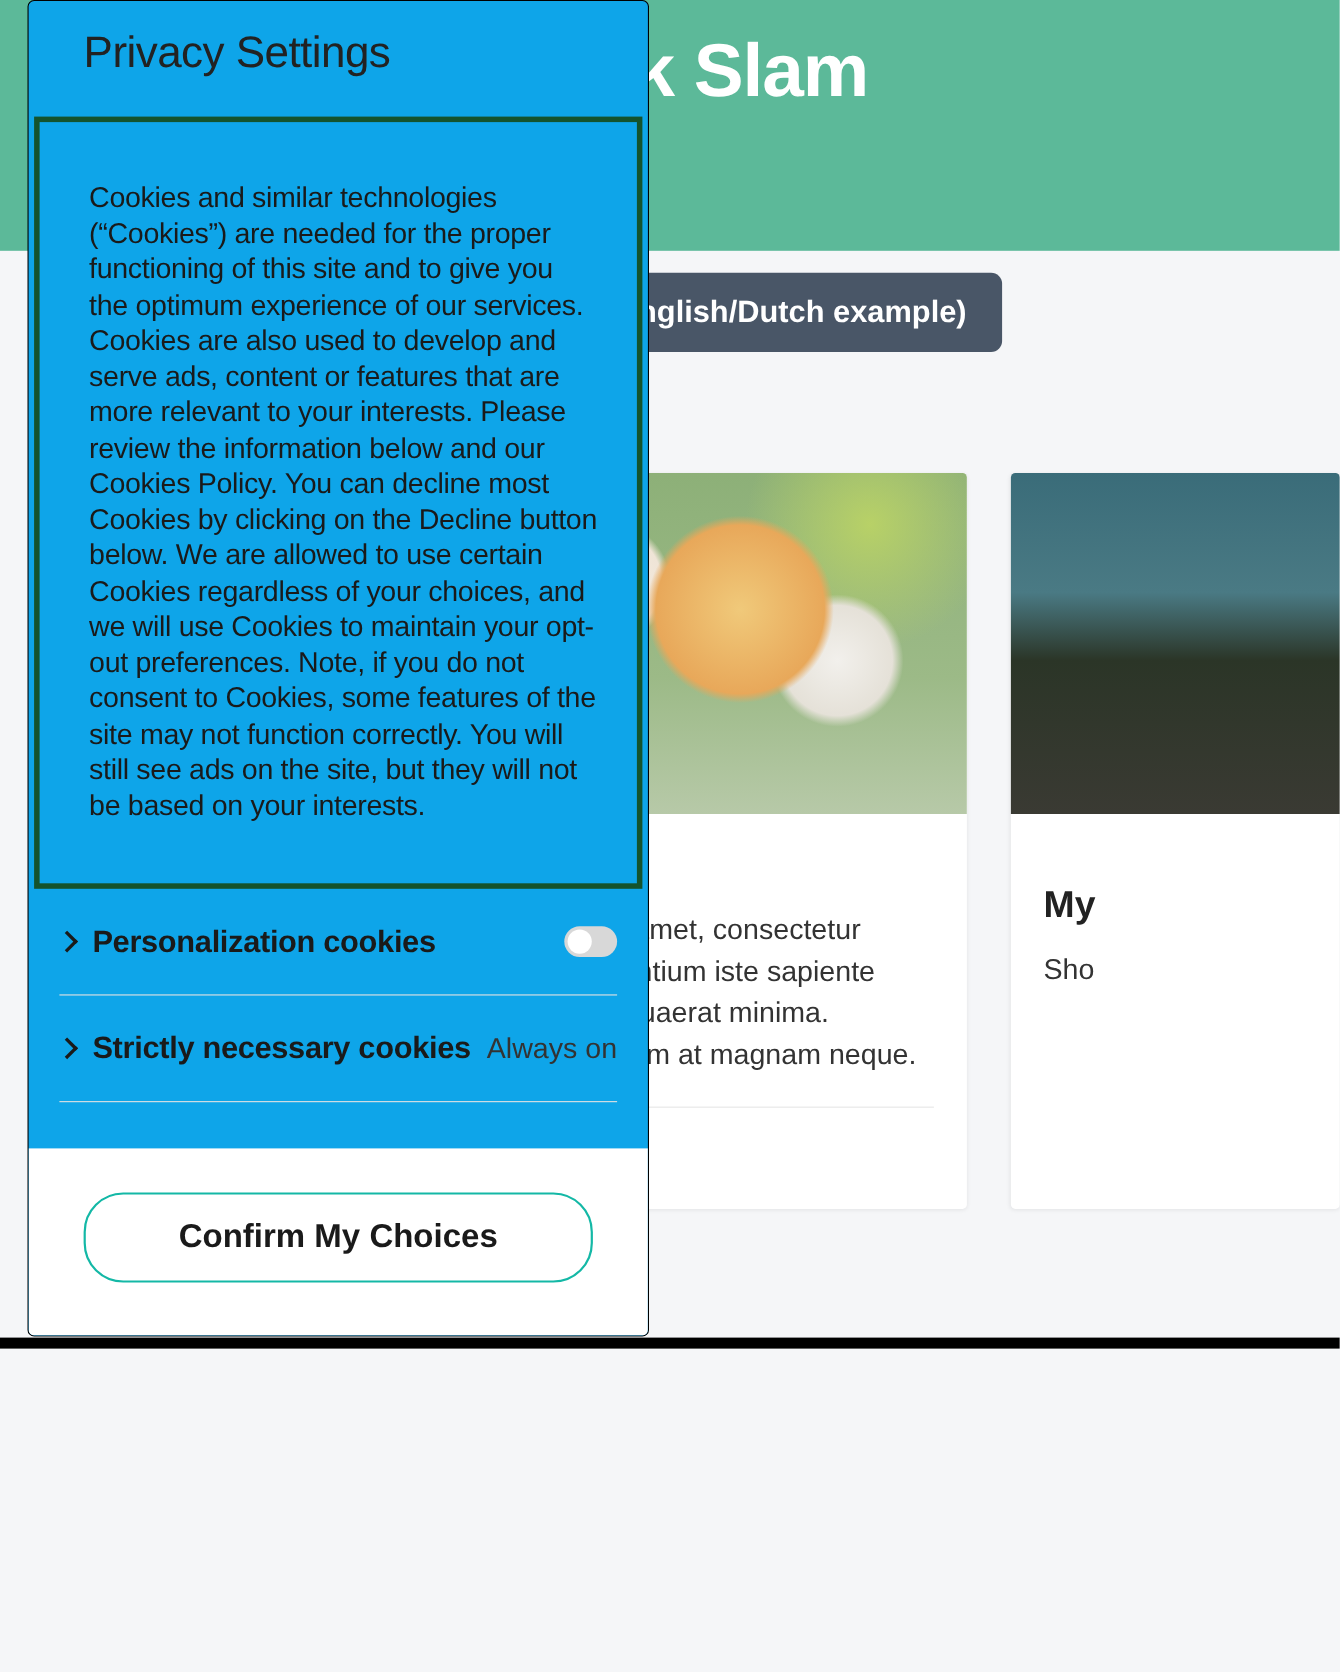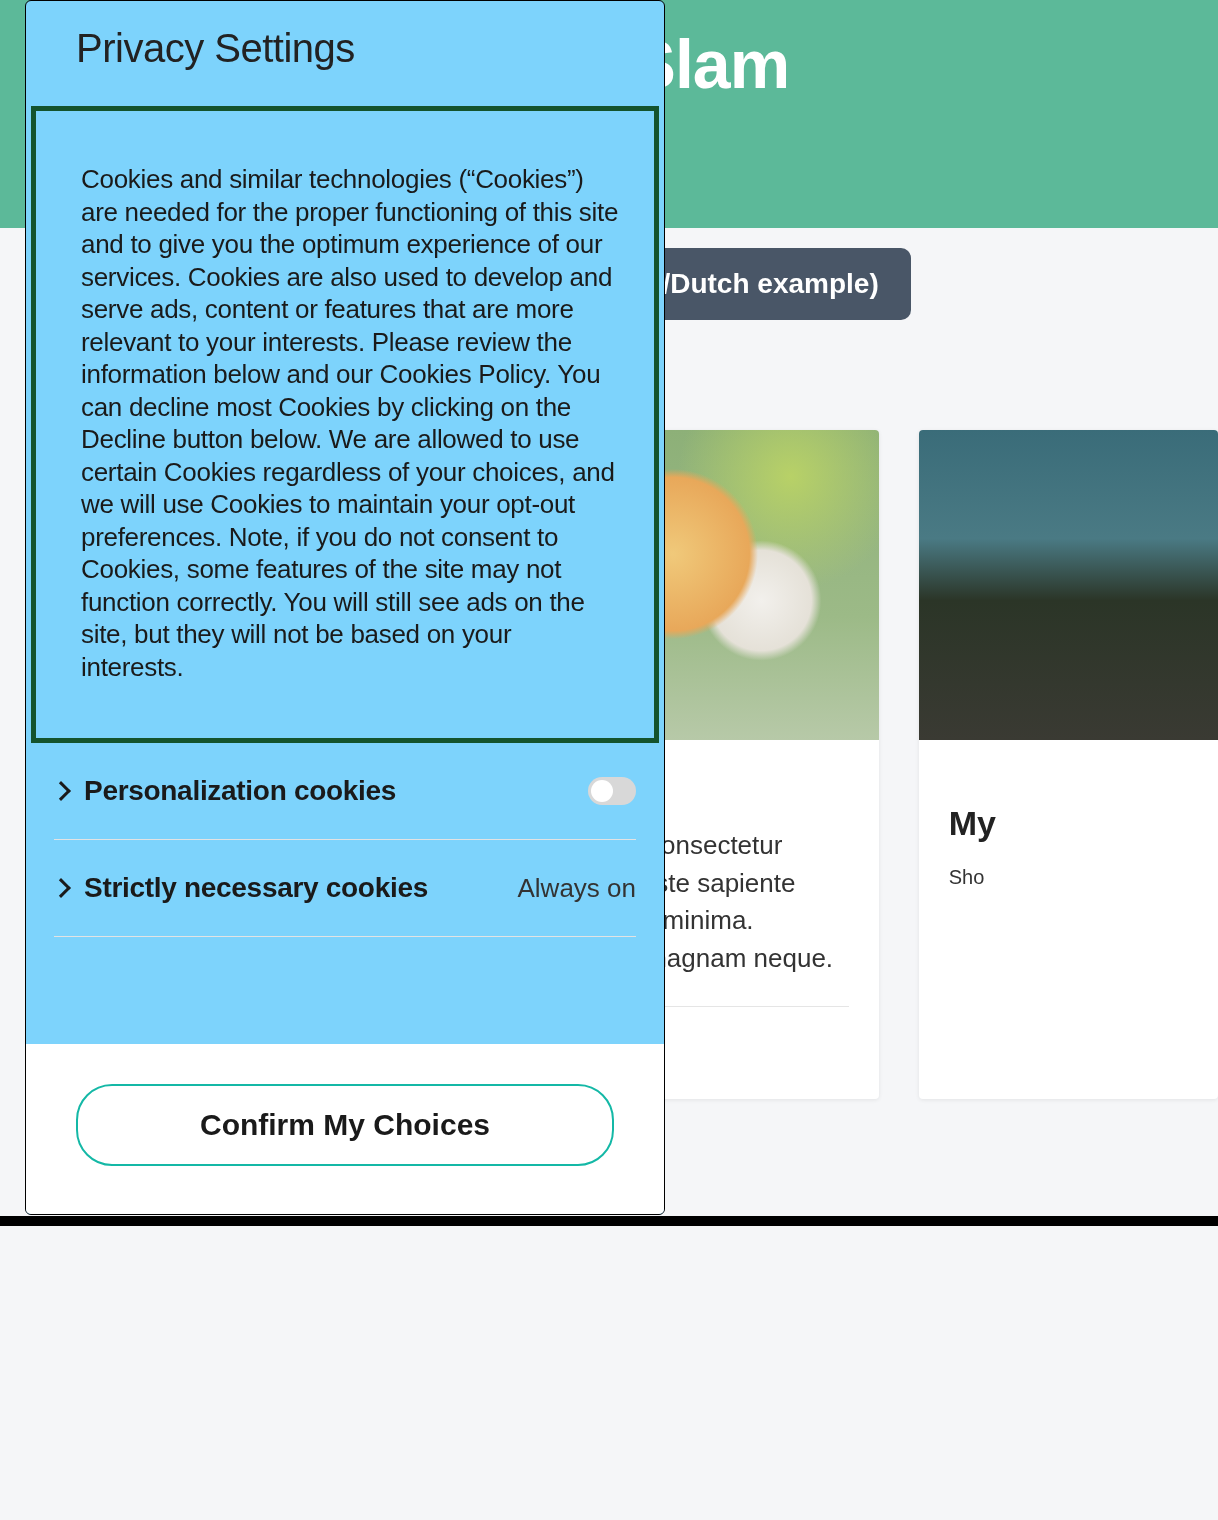--- a/index.html
+++ b/index.html
@@ -98,30 +98,30 @@
       padding: 18px 30px;
       font-size: 24px;
       font-weight: 600;
       color: #333;
     }
     .card2 {
       width: 300px;
     }
     .card2 .card-body { padding: 28px 0 0 30px; }
     .card2 .card-title { font-size: 34px; margin-top: 36px; }
-    .card2 .card-text { font-size: 20px; }
+    .card2 .card-text { font-size: 26px; }
 
     
     .modal {
       position: absolute;
       top: 0;
       left: 25px;
-      width: 640px;
+      width: 565px;
       height: 1215px;
-      background: #7dd3fc;
+      background: #0ea5e9;
       border: 1px solid #000;
       border-radius: 6px;
       display: flex;
       flex-direction: column;
       overflow: hidden;
     }
     .modal-header {
       padding: 25px 50px 35px 50px;
     }
     .modal-title {

